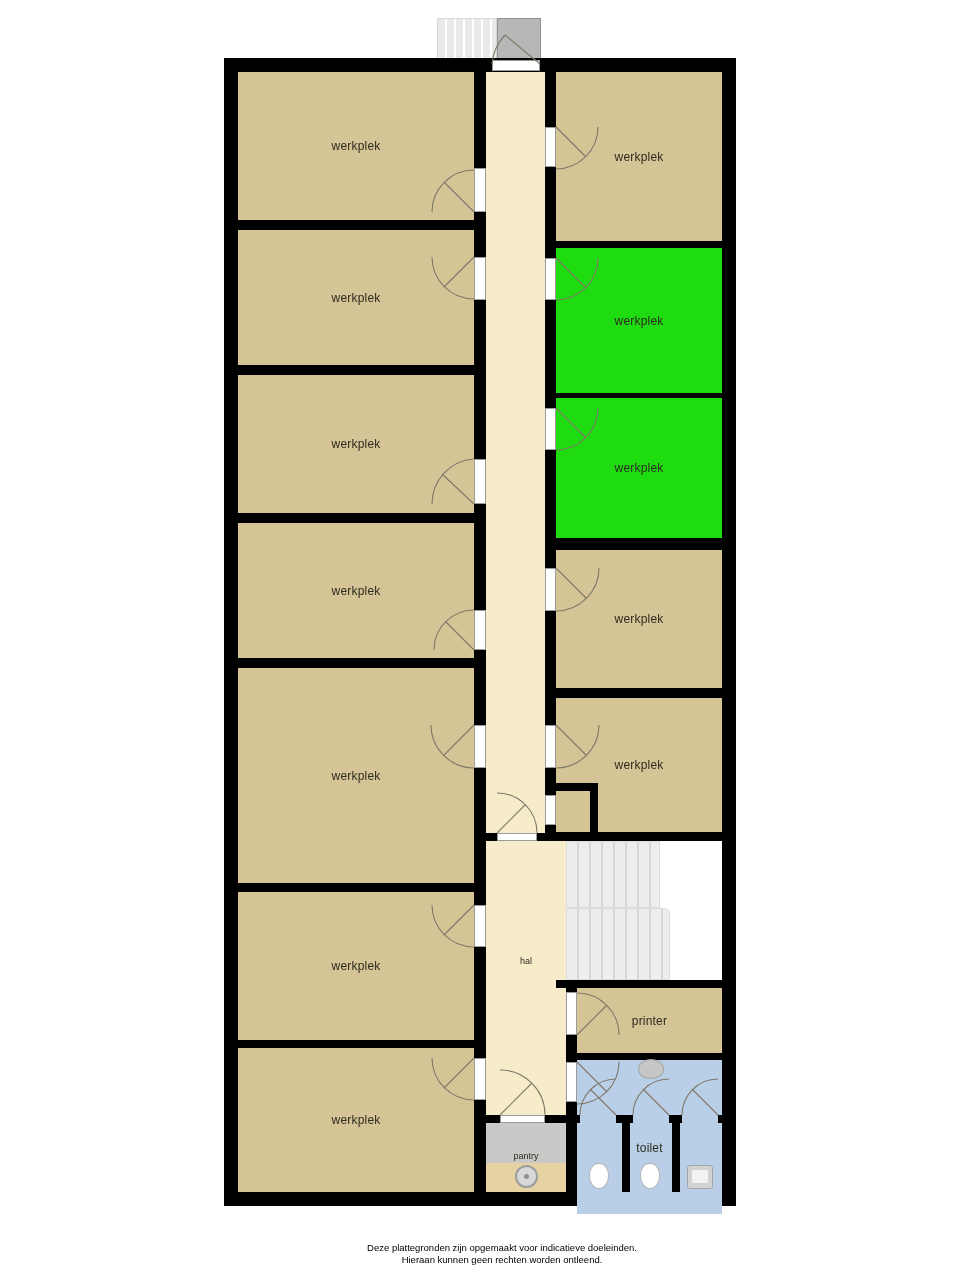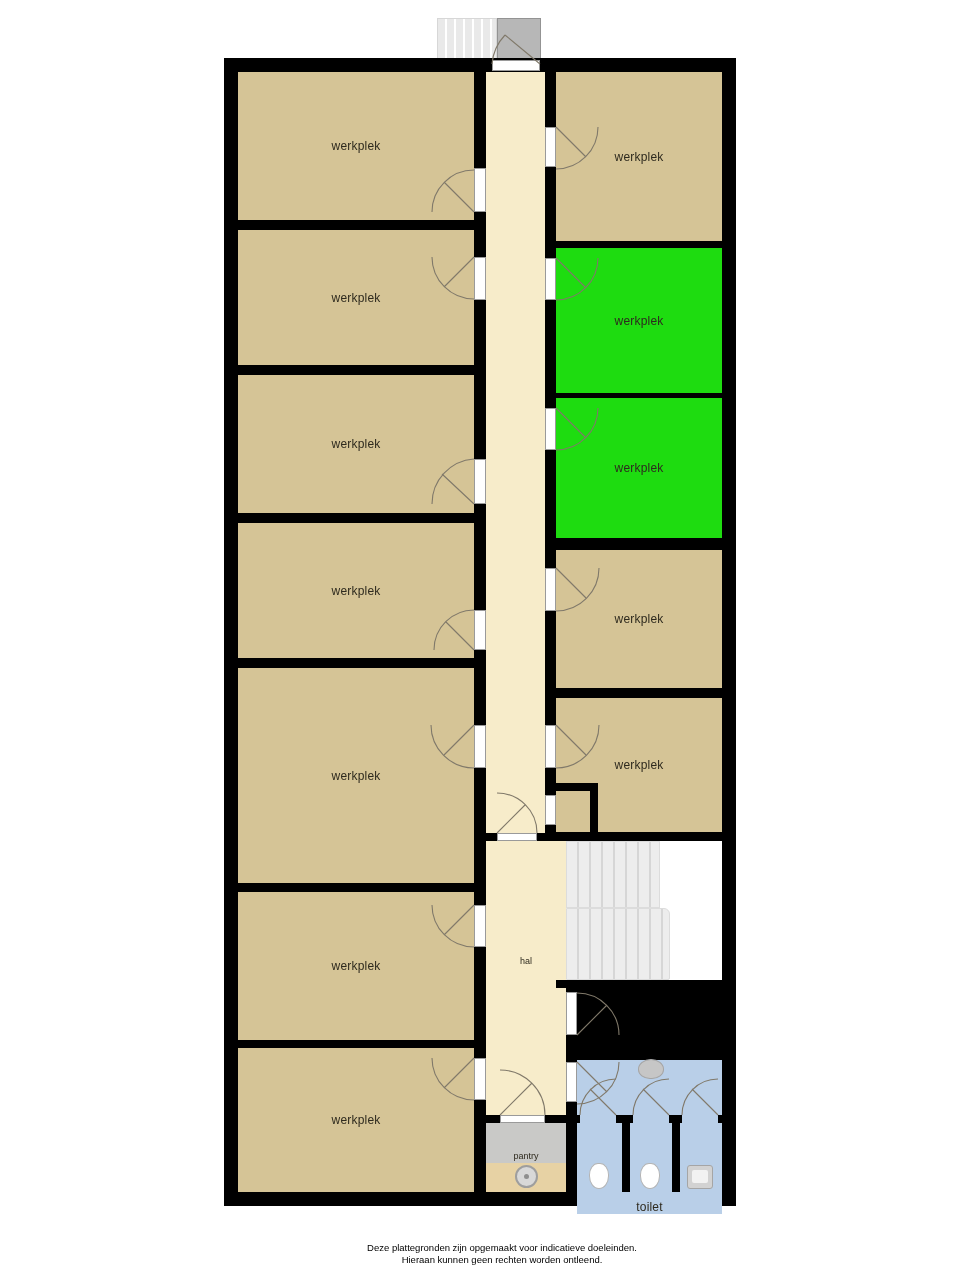--- a/index.html
+++ b/index.html
@@ -98,22 +98,25 @@
     </div>
 
   <div class="wall" style="left:545px;top:783px;width:53px;height:8px;"></div>
   <div class="wall" style="left:590px;top:790px;width:8px;height:43px;"></div>
 
   <div class="void" style="left:566px;top:841px;width:156px;height:139px;"></div>
   <div class="stairs-in" style="left:566px;top:841px;width:94px;height:67px;"></div>
   <div class="stairs-in" style="left:566px;top:908px;width:104px;height:72px;border-radius:0 6px 2px 0;"></div>
 
   <div class="wall" style="left:556px;top:980px;width:166px;height:8px;"></div>
+  <div class="room tan" style="left:577px;top:988px;width:145px;height:65px;">
+    <span class="lbl">printer</span>
+    </div>
 
-  <div class="room wet" style="left:577px;top:1060px;width:145px;height:132px;align-items:flex-end;padding-top:22px;">
+  <div class="room wet" style="left:577px;top:1060px;width:145px;height:132px;align-items:center;padding-top:22px;">
     <span class="lbl">toilet</span>
     </div>
   <div class="wall" style="left:577px;top:1115px;width:145px;height:8px;"></div>
   <div class="wall" style="left:622px;top:1123px;width:8px;height:69px;"></div>
   <div class="wall" style="left:672px;top:1123px;width:8px;height:69px;"></div>
   <div class="gapwet" style="left:580px;top:1115px;width:36px;height:8px;"></div>
   <div class="gapwet" style="left:633px;top:1115px;width:36px;height:8px;"></div>
   <div class="gapwet" style="left:682px;top:1115px;width:36px;height:8px;"></div>
   <div class="fix sink-oval" style="left:638px;top:1059px;"></div>
   <div class="fix toilet-bowl" style="left:589px;top:1163px;"></div>

